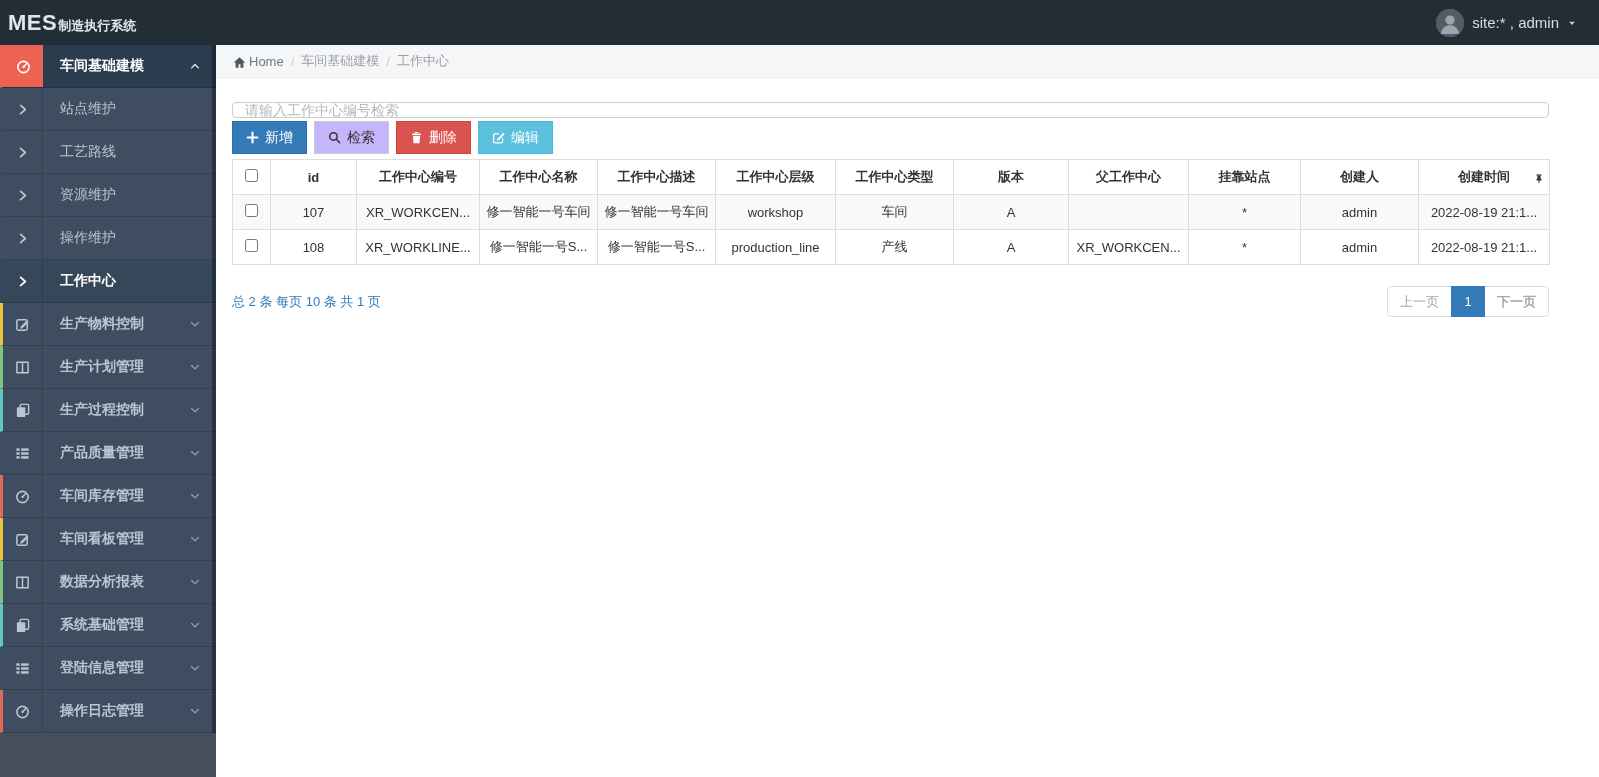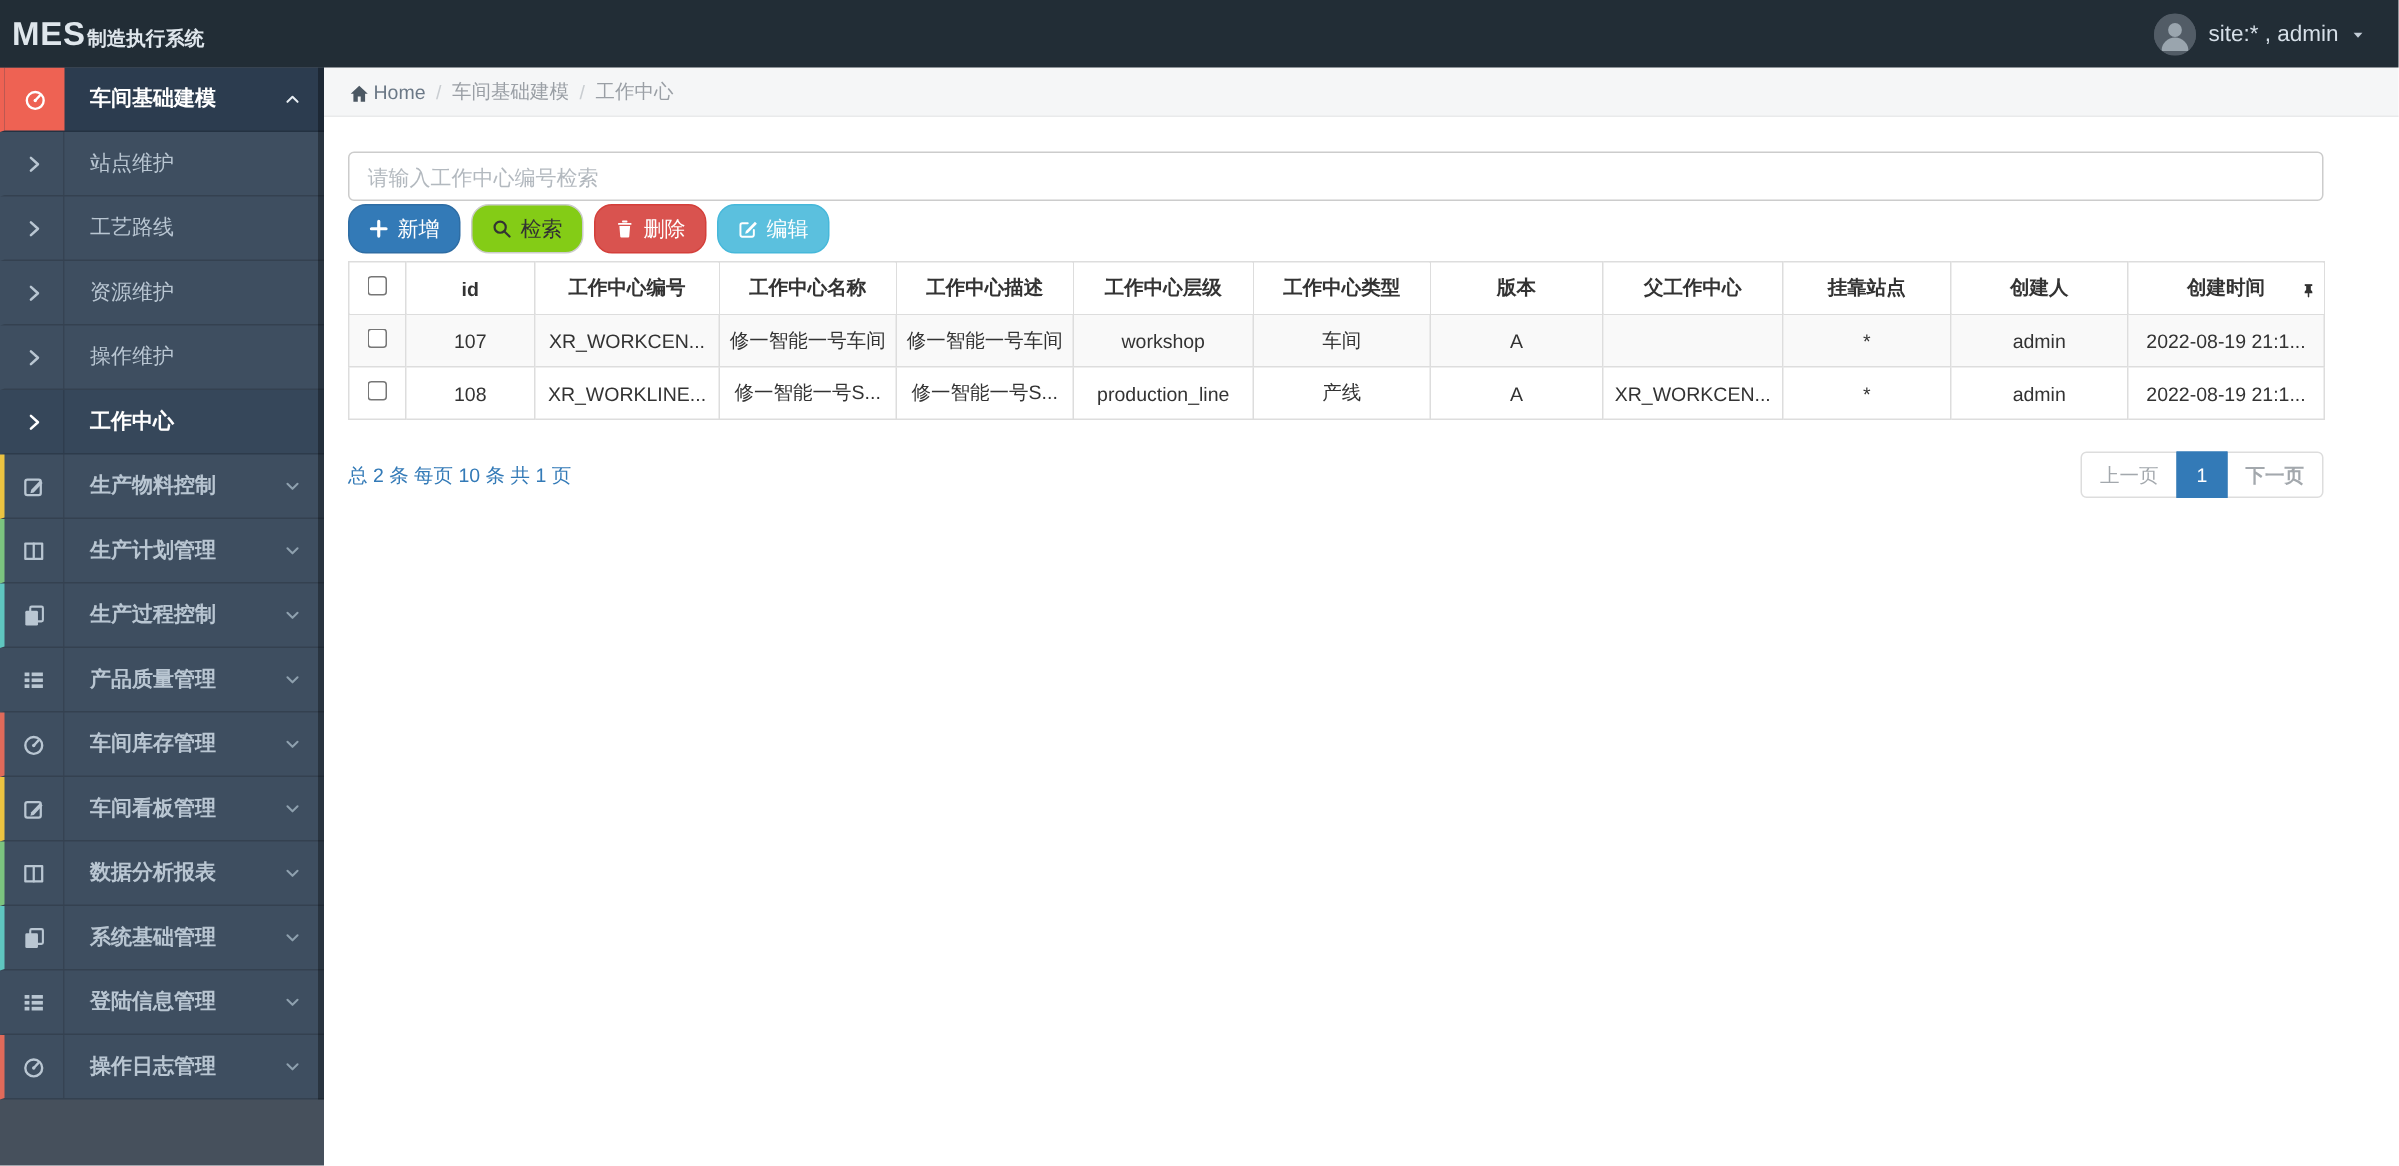--- a/index.html
+++ b/index.html
@@ -40,32 +40,32 @@
   
   .main { position:absolute; left:216px; top:45px; width:1383px; height:732px; background:#fff; }
   .breadcrumb { height:33px; background:#f5f6f7; border-bottom:1px solid #e9eaeb;
      display:flex; align-items:center; padding-left:17px; font-size:13px; color:#9a9fa5; gap:7px; }
   .breadcrumb .home-link { color:#6b7886; text-decoration:none; display:flex; align-items:flex-end; gap:3px; cursor:pointer; }
   .breadcrumb .home-link svg { width:13px; height:13px; color:#4c5863; }
   .breadcrumb .sep { color:#c9cdd1; }
   .breadcrumb .crumb { color:#9a9fa5; }
 
   .content { padding:23px 50px 0 16px; }
-  .search { width:1317px; height:33px; border:1px solid #ccc; border-radius:4px;
+  .search { width:1317px; height:16px; border:1px solid #ccc; border-radius:4px;
      padding:6px 12px; font-size:14px; color:#555; outline:none;
      font-family:"Liberation Sans","DejaVu Sans",sans-serif; }
   .search::placeholder { color:#b3b9bf; }
 
   .toolbar { margin-top:2px; display:flex; gap:7px; }
-  .btn { height:33px; padding:0 13px; border-radius:12px; font-size:14px; display:flex;
+  .btn { height:33px; padding:0 13px; border-radius:0; font-size:14px; display:flex;
      align-items:center; gap:6px; cursor:pointer; border:1px solid transparent;
      font-family:"Liberation Sans","DejaVu Sans",sans-serif; }
   .btn svg { width:13px; height:13px; }
   .btn.primary { background:#337ab7; border-color:#2e6da4; color:#fff; }
-  .btn.default { background:#84cc16; border-color:#ccc; color:#333; }
+  .btn.default { background:#c4b5fd; border-color:#ccc; color:#333; }
   .btn.danger  { background:#d9534f; border-color:#d43f3a; color:#fff; }
   .btn.info    { background:#5bc0de; border-color:#46b8da; color:#fff; }
 
   table.grid { margin-top:5px; border-collapse:collapse; table-layout:fixed; width:1317px; font-size:13px; color:#333; }
   .grid th, .grid td { border:1px solid #ddd; text-align:center; padding:8px 5px;
      overflow:hidden; white-space:nowrap; text-overflow:ellipsis; height:33px; }
   .grid th { font-weight:bold; background:#fff; cursor:pointer; position:relative; }
   .grid tbody tr:nth-child(odd) { background:#f9f9f9; }
   .grid input[type=checkbox] { width:13px; height:13px; cursor:pointer; }
   .pin { position:absolute; right:5px; top:50%; transform:translateY(-50%); width:10px; height:11px; color:#333; }

